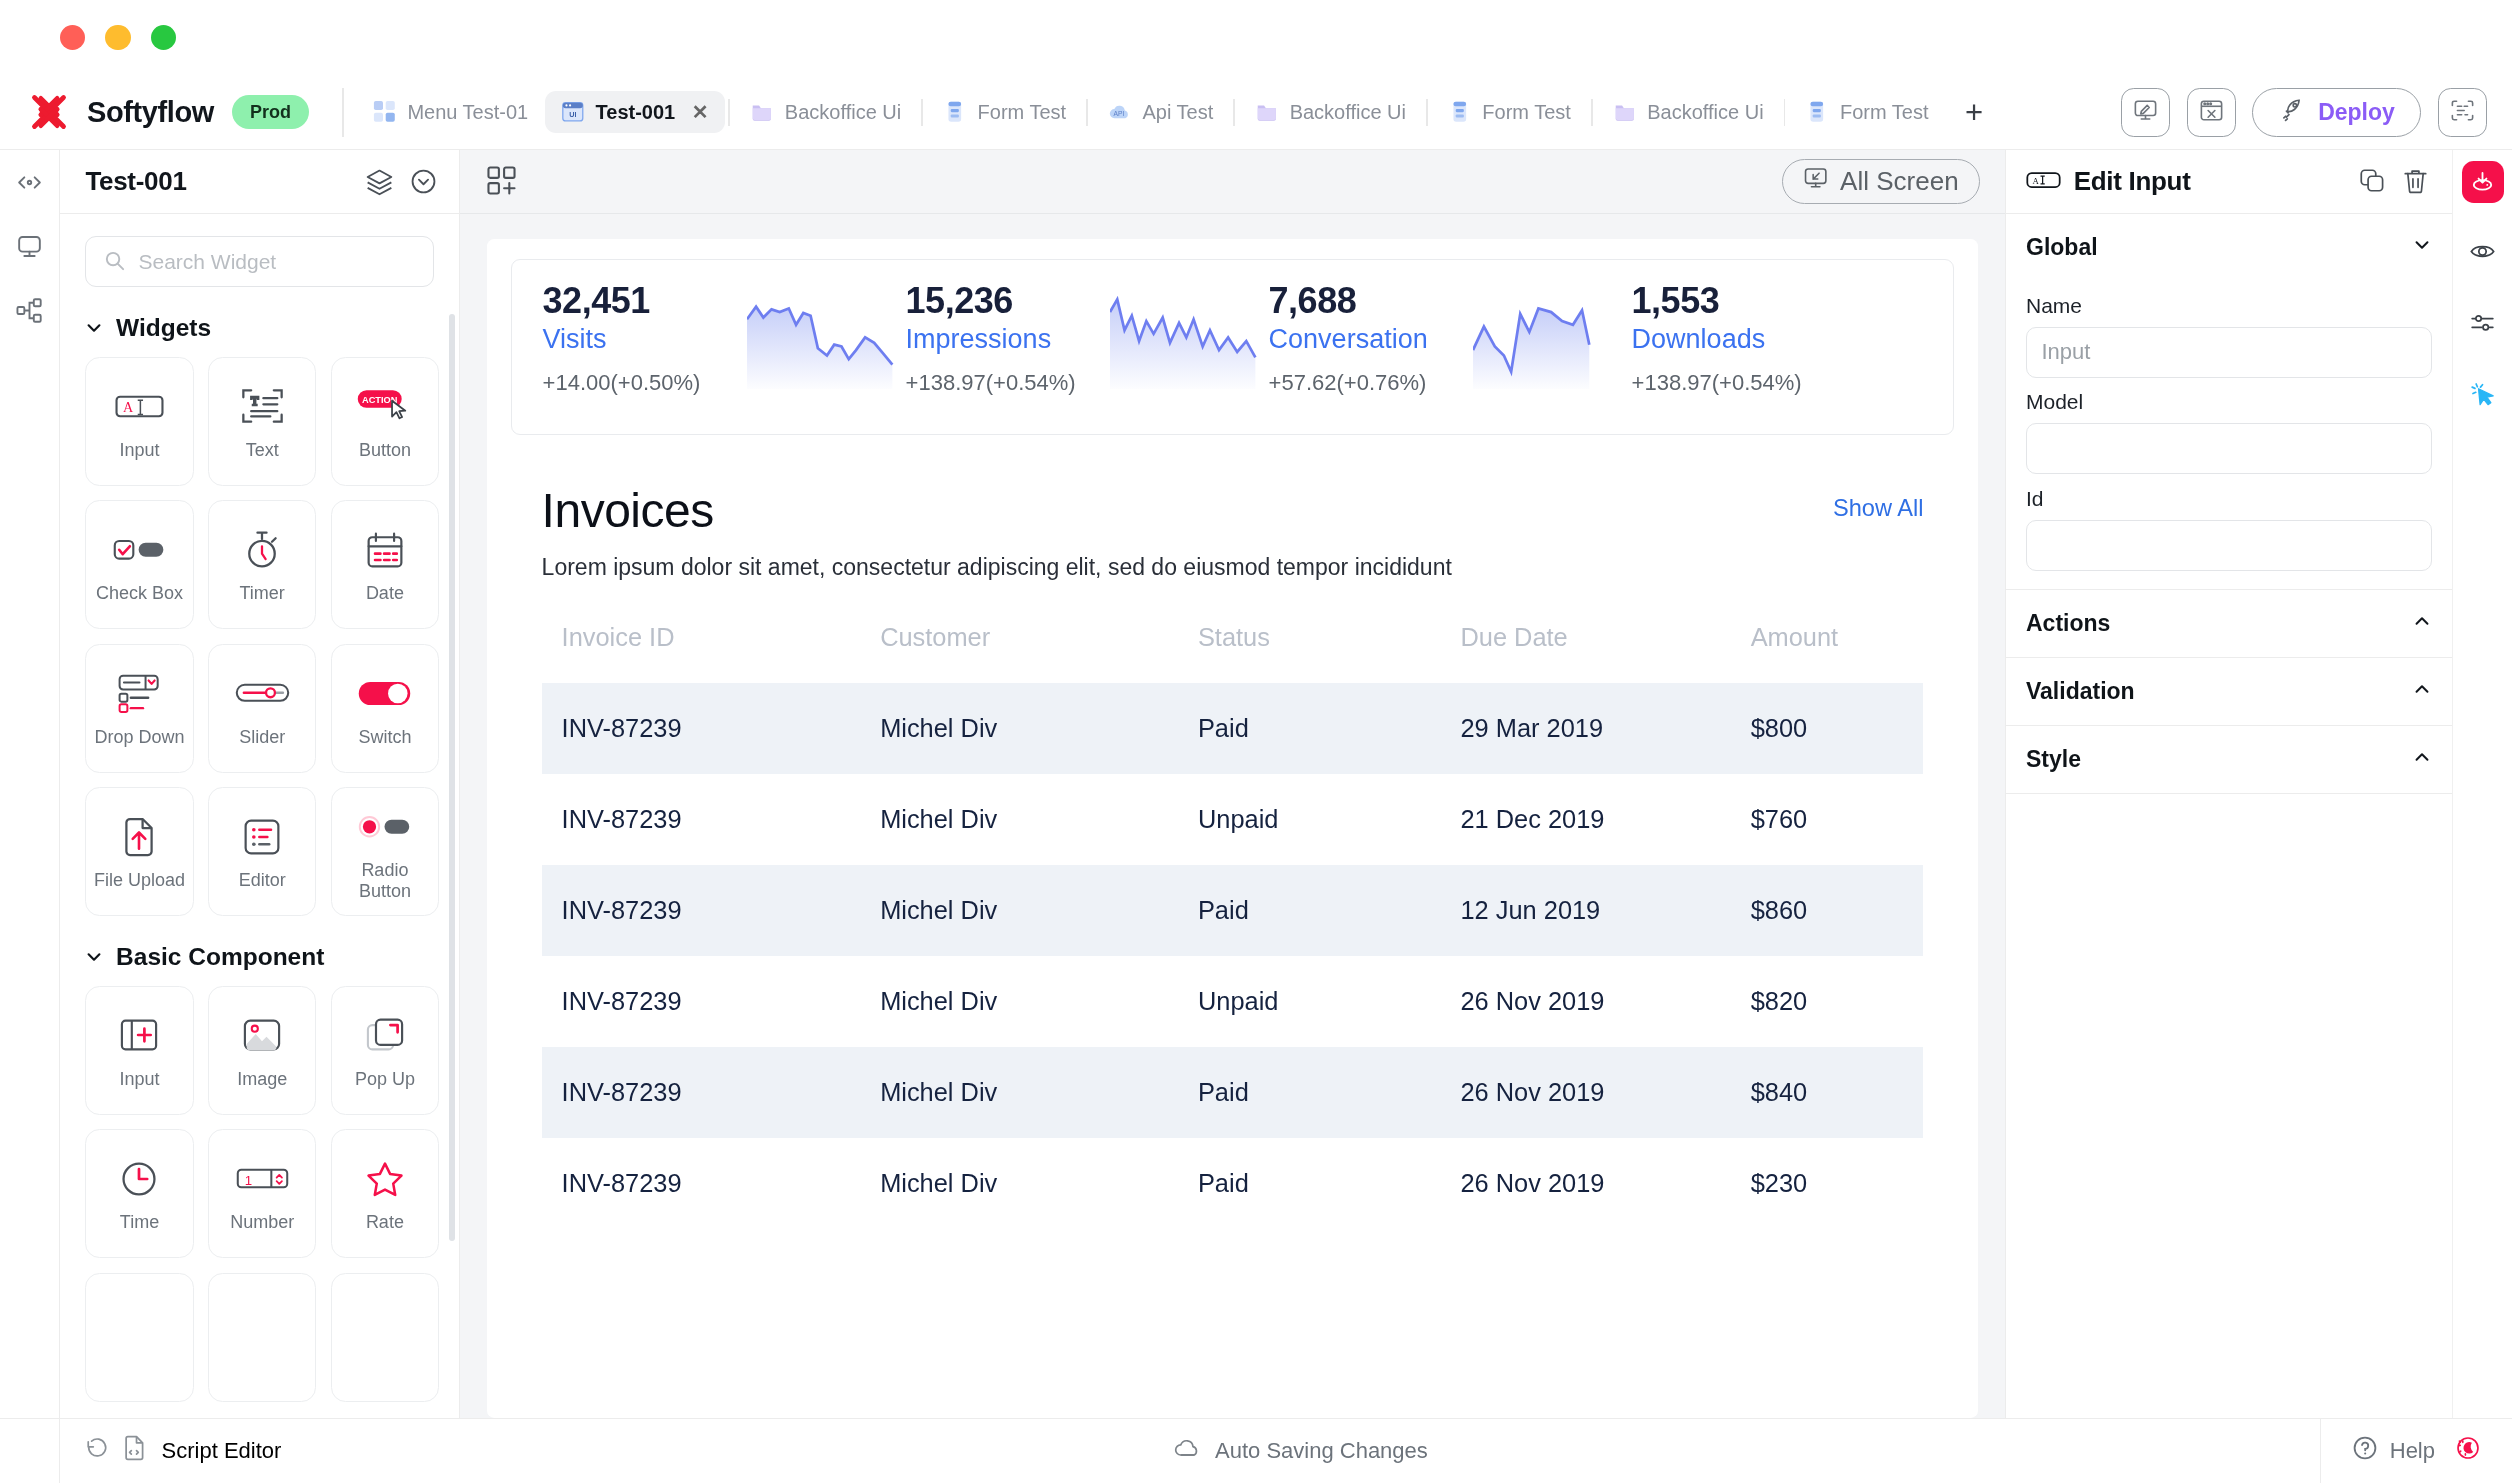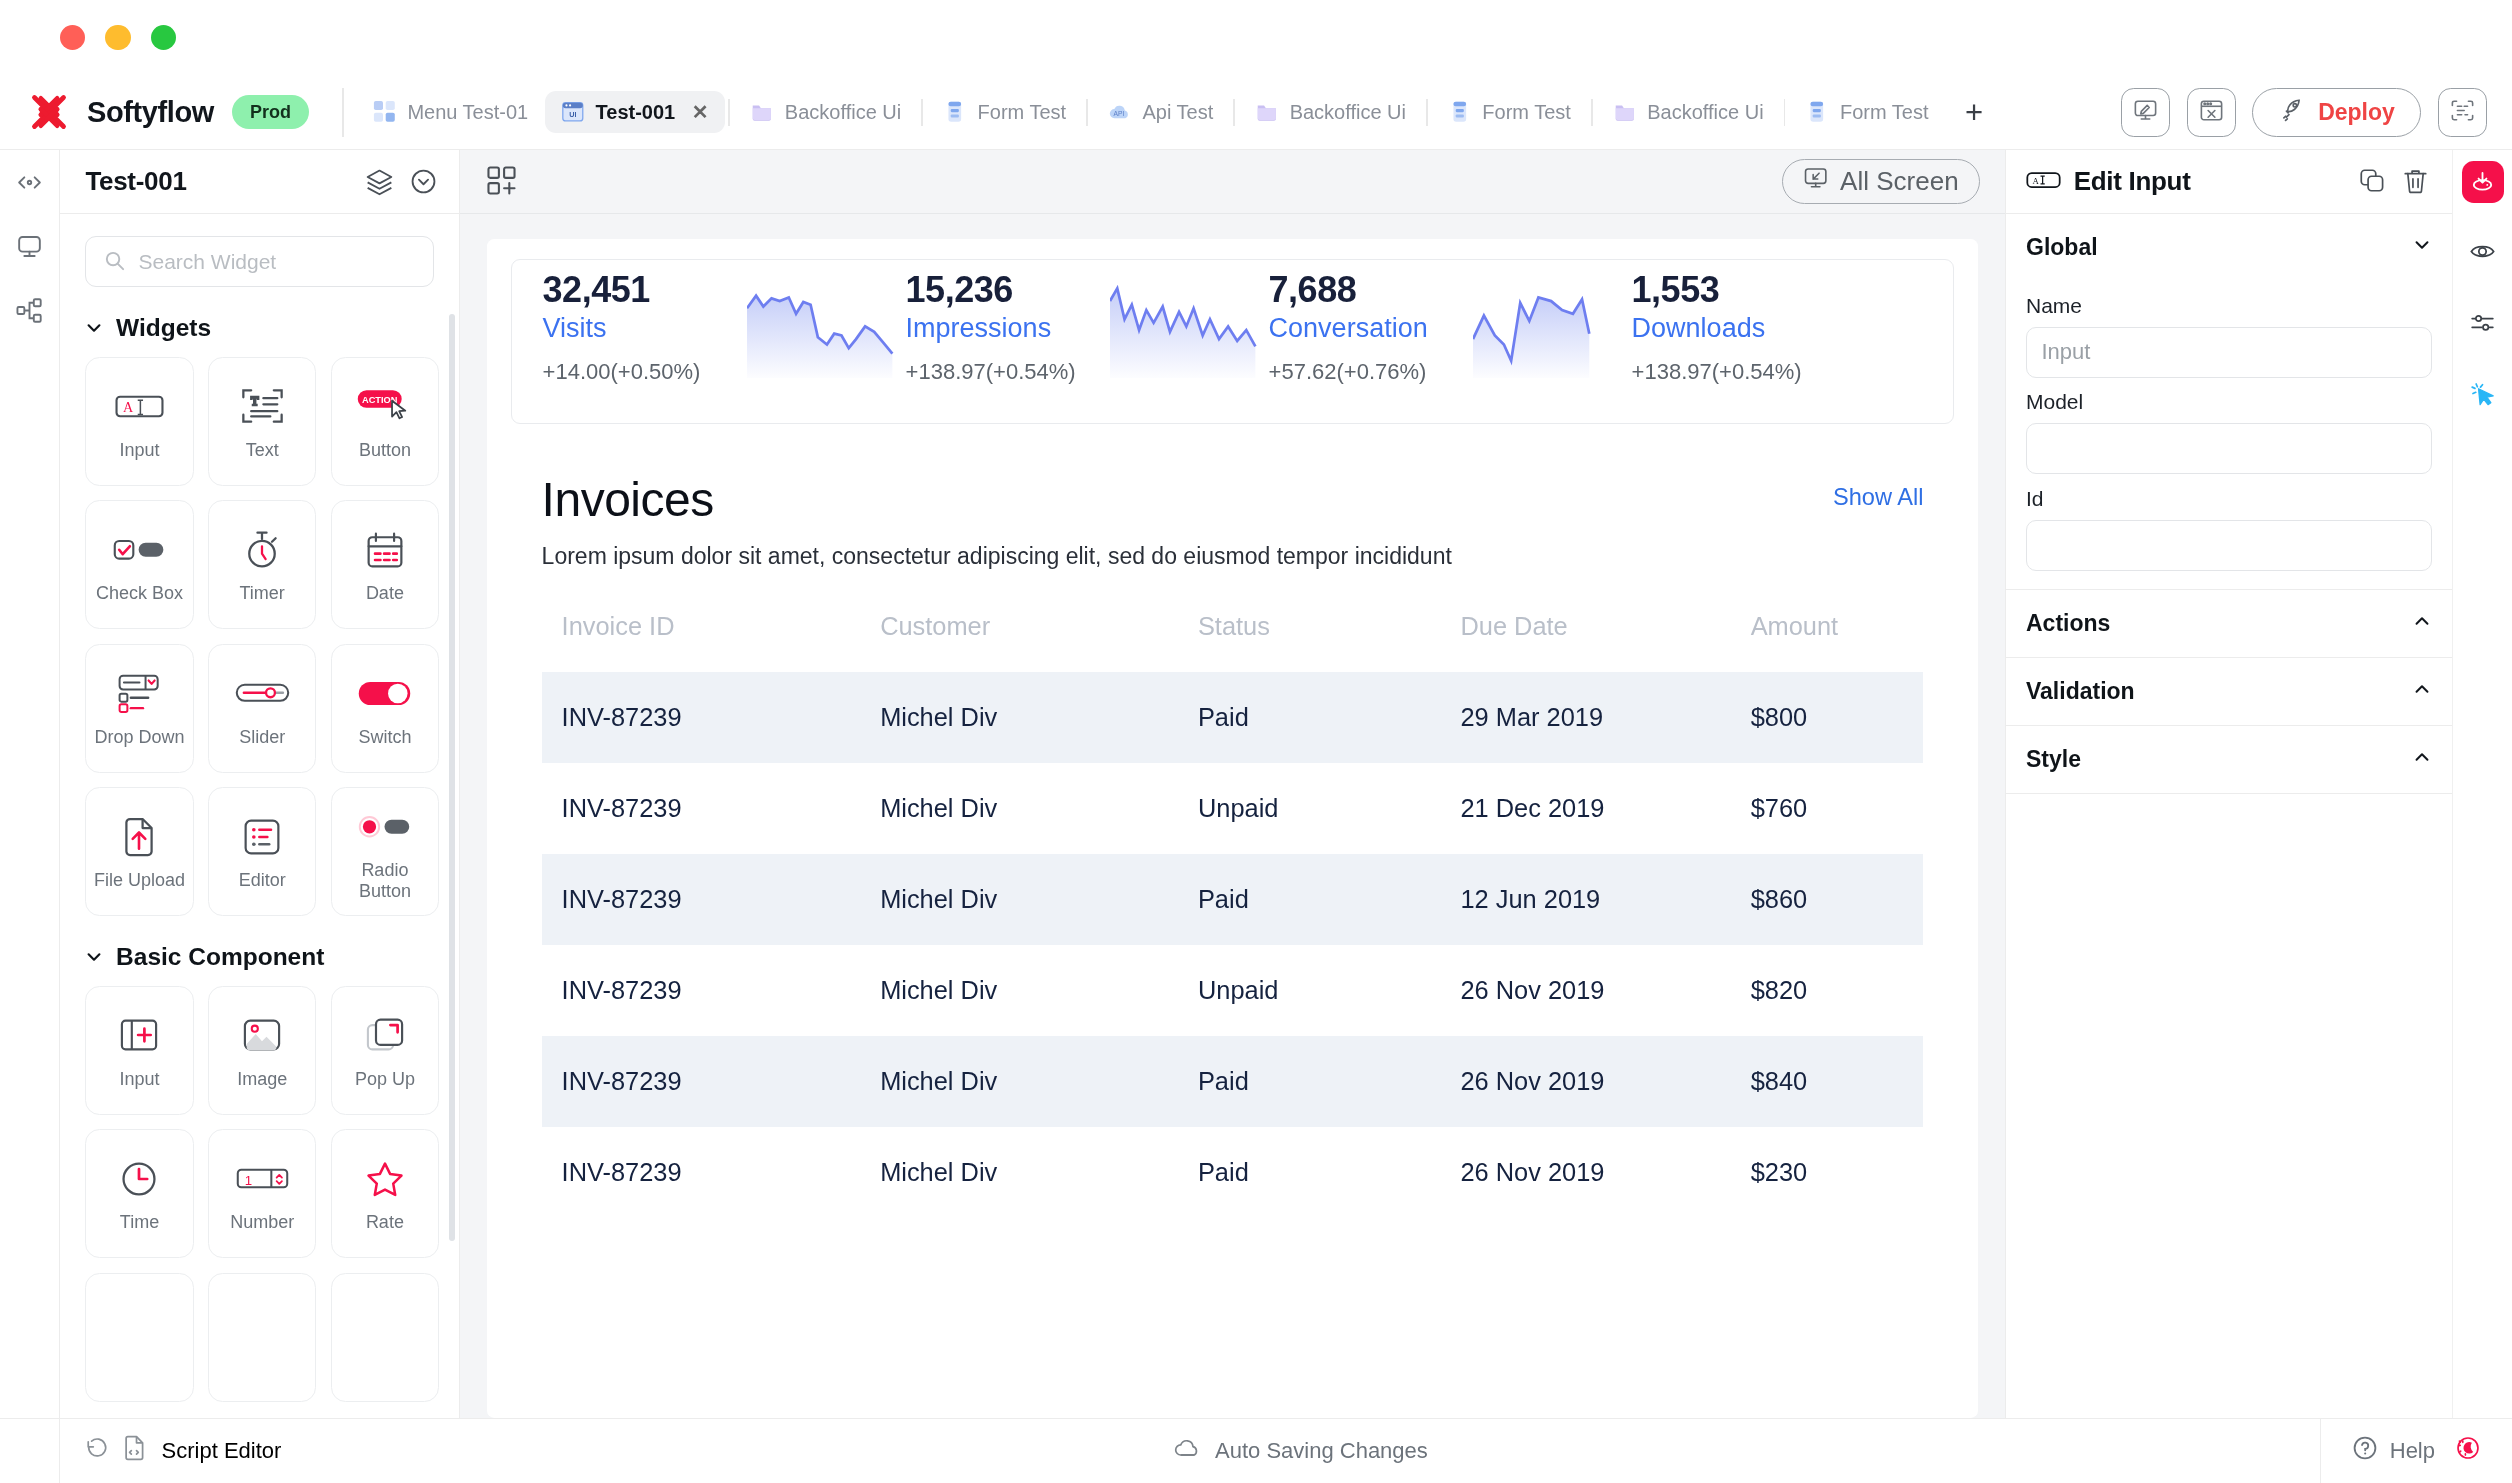--- a/index.html
+++ b/index.html
@@ -49,21 +49,21 @@
   .plus-tab { font-size: 31px; color: #3a3f46; padding: 3.6px 20px; cursor: pointer; line-height: 1; }
 
   .topright { display: flex; align-items: center; gap: 16.4px; padding-right: 25.4px; }
   .icon-btn {
     width: 49px; height: 49px; border: 1.8px solid #9aa0a6; border-radius: 12.7px;
     display: flex; align-items: center; justify-content: center; cursor: pointer; background: #fff;
   }
   .deploy-btn {
     height: 49px; border: 1.8px solid #9aa0a6; border-radius: 24.5px;
     display: flex; align-items: center; gap: 12.7px; padding: 0 25.4px;
-    font-size: 23px; font-weight: 700; color: #ef4444; cursor: pointer; background: #fff;
+    font-size: 23px; font-weight: 700; color: #8b5cf6; cursor: pointer; background: #fff;
   }
 
   
   .body-wrap { display: flex; height: calc(1483px - 75px - 75px - 65px); }
 
   
   .left-rail {
     width: 60px; border-right: 1.8px solid #ececec; background: #fff;
     display: flex; flex-direction: column; align-items: center; padding-top: 16.4px; gap: 31px;
   }
@@ -117,21 +117,21 @@
   .allscreen {
     margin-left: auto; height: 45px; border: 1.8px solid #a7acb2; border-radius: 23px;
     display: flex; align-items: center; gap: 11.8px; padding: 0 20px;
     font-size: 26px; color: #5b6167; cursor: pointer; background: #f4f5f7;
   }
   .canvas-scroll { flex: 1; padding: 25.4px 27px 0 27px; overflow: hidden; }
   .canvas-page { background: #fff; border-radius: 7.3px; min-height: 100%; padding: 20px 23.6px; }
 
   
   .stats-card {
-    border: 1.8px solid #e9ebee; border-radius: 9px; padding: 10px 31px 38px 31px;
+    border: 1.8px solid #e9ebee; border-radius: 9px; padding: 21px 31px 38px 31px;
     display: flex; align-items: center;
   }
   .stat { display: flex; align-items: flex-start; flex: 1; gap: 9px; }
   .stat-txt { min-width: 195px; }
   .stat-num { font-size: 36px; font-weight: 700; color: #18203a; letter-spacing: -0.5px; line-height: 1.1; }
   .stat-lbl { font-size: 27px; color: #3b72f0; line-height: 1.2; margin-top: 1.8px; }
   .stat-delta { font-size: 22px; color: #5d646c; margin-top: 14.5px; }
   .spark { width: 159px; height: 95px; margin-top: 12.7px; }
 
   

